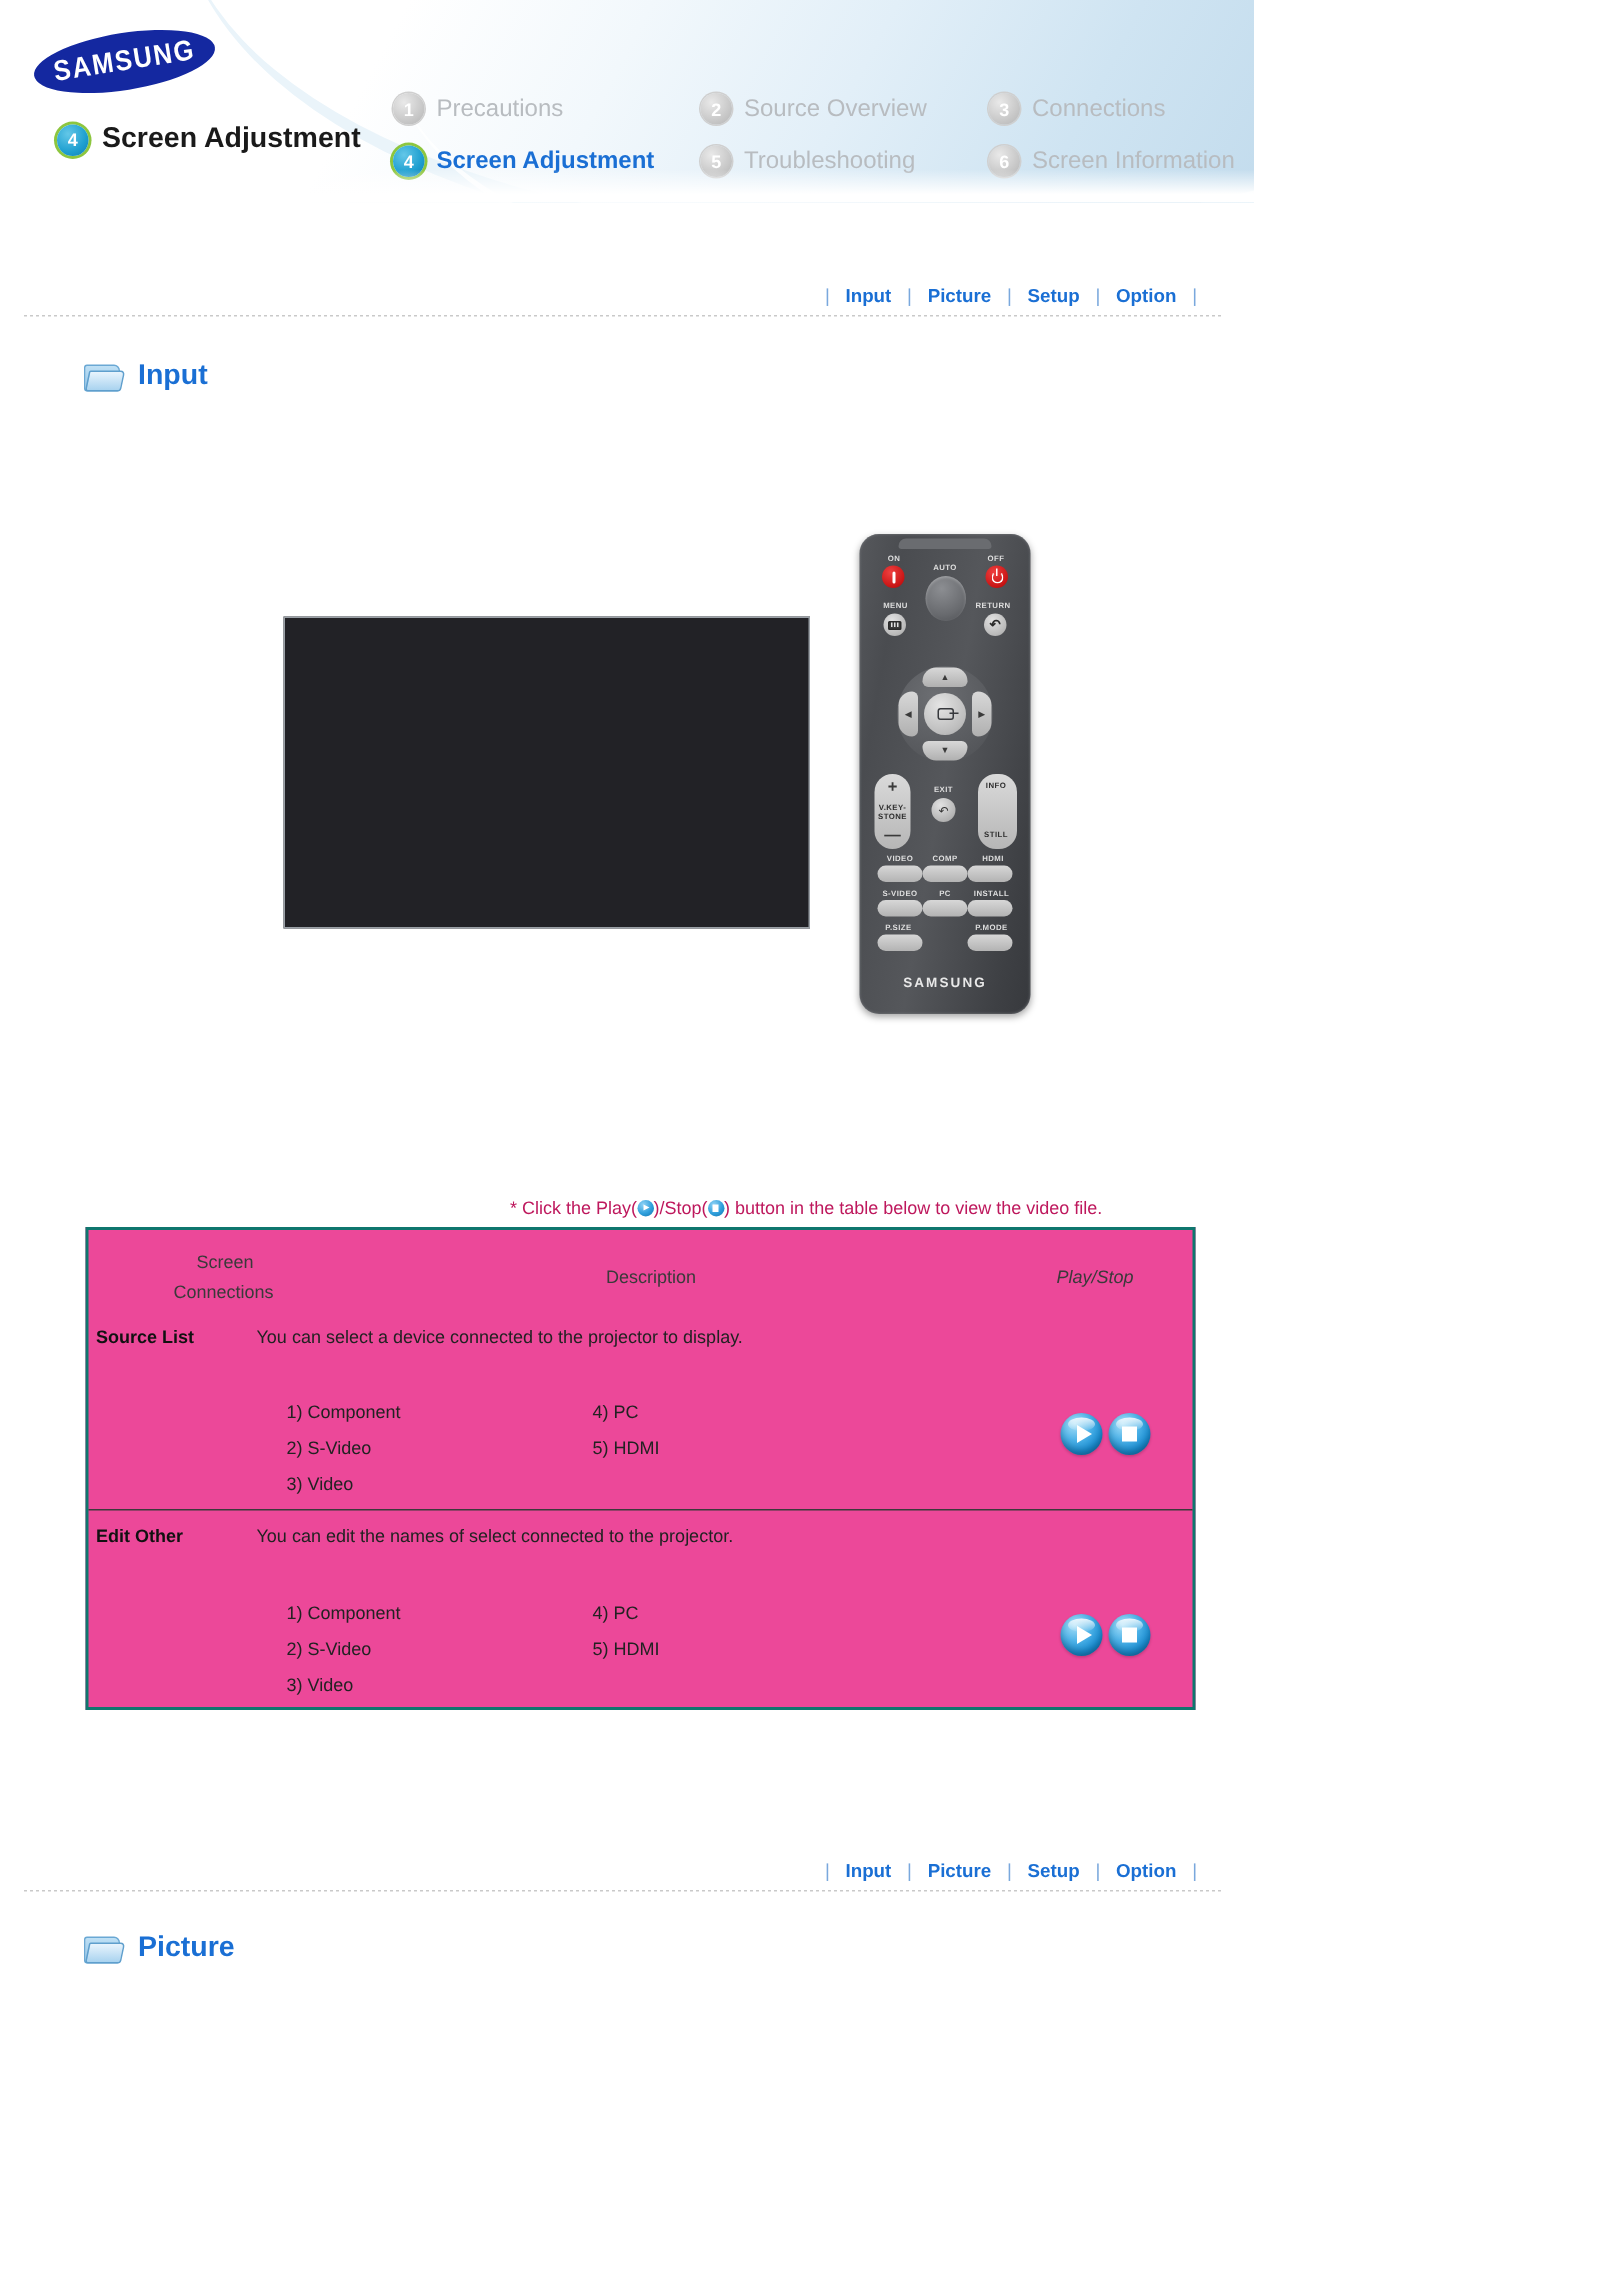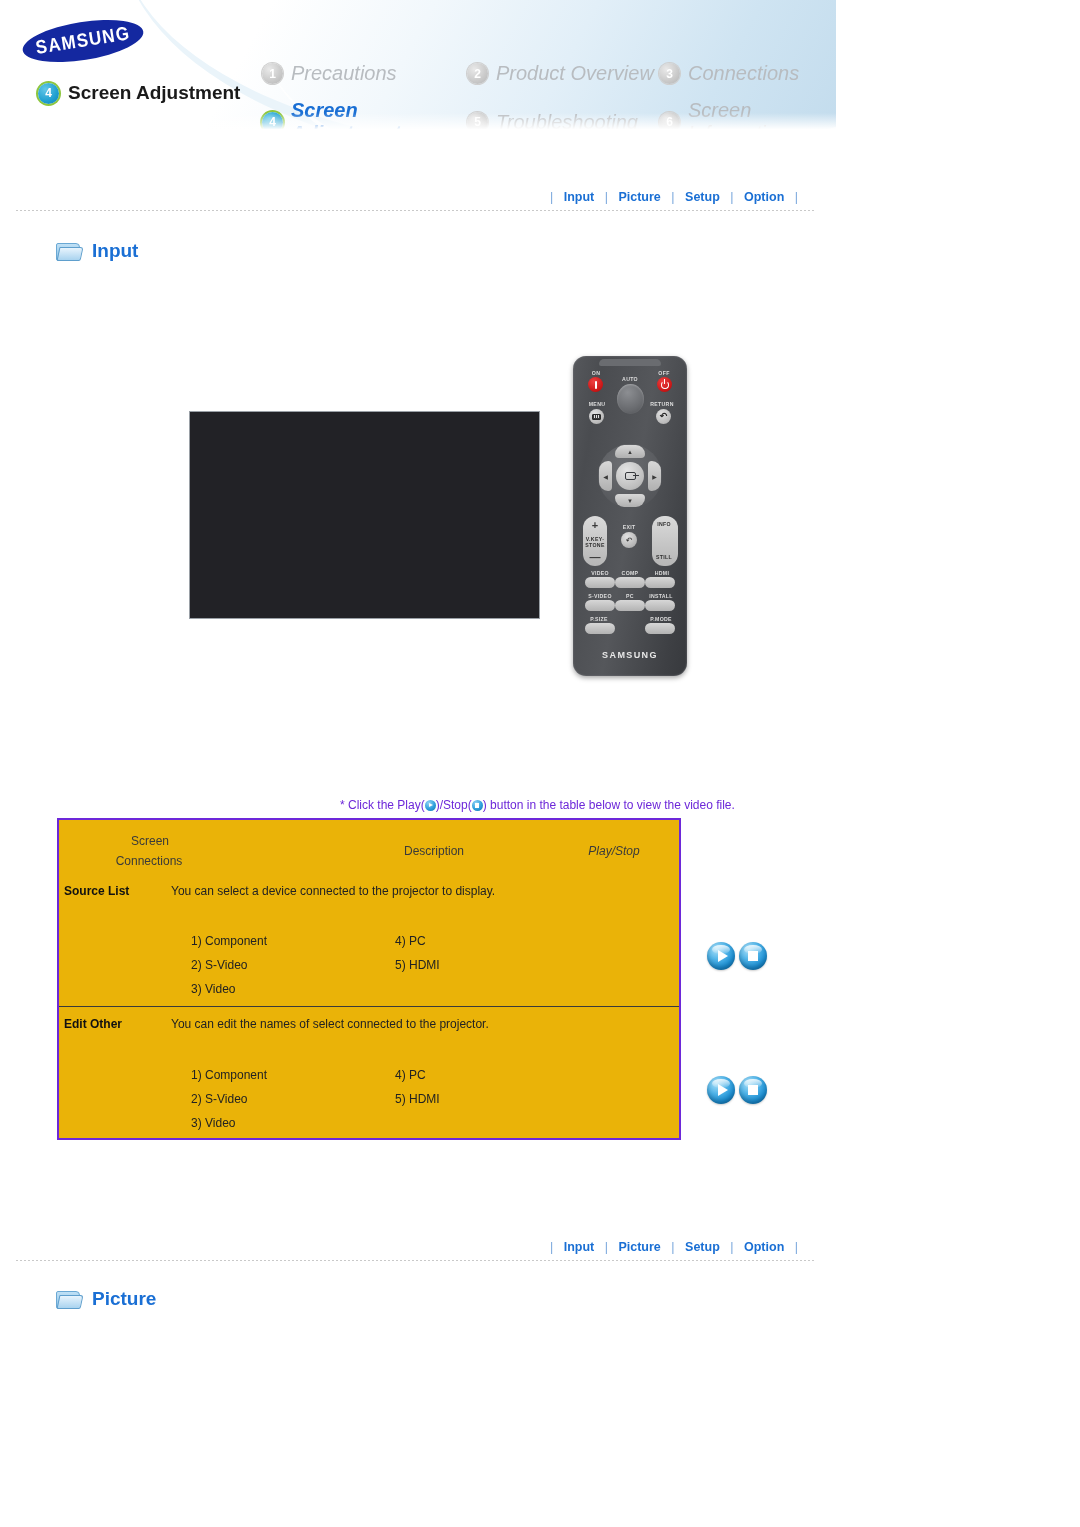--- a/index.html
+++ b/index.html
@@ -74,21 +74,21 @@
   .badge.on  { background: radial-gradient(circle at 35% 30%, #63c7e8, #1e9fd0 60%, #0f7fb4); box-shadow: 0 0 0 2px #8dc63f; }
   .badge.off { background: radial-gradient(circle at 35% 30%, #e9e9e9, #c9c9c9 60%, #b4b4b4); color:#fff; box-shadow: 0 0 0 1px #cfcfcf; }
   .page-title-text { font-size: 19px; font-weight: bold; color: #1a1a1a; }
 
   .nav-grid {
     position: absolute; left: 262px; top: 62px;
     display: grid; grid-template-columns: 205px 192px auto;
     row-gap: 14px; column-gap: 0px;
   }
   .nav-item { display: flex; align-items: center; gap: 8px; }
-  .nav-label { font-size: 20px; color: #b8bcc0; font-style: italic; }
+  .nav-label { font-size: 16px; color: #b8bcc0; }
   .nav-item.active .nav-label { color: #1a6fd4; font-weight: bold; }
 
   
   .linkbar { position: absolute; width: 800px; left: 16px; }
   .linkbar .links {
     text-align: right; padding-right: 18px; font-size: 12.5px;
     color: #1a6fd4; white-space: nowrap;
   }
   .linkbar .links a {
     color: #1a6fd4; text-decoration: none; font-weight: bold;
@@ -208,39 +208,39 @@
   }
 
   .remote-brand {
     position:absolute; left:0; bottom:16px; width:100%; text-align:center;
     color:#e8e8e8; font-size:9px; font-weight:bold; letter-spacing:1.4px;
   }
 
   
   .note {
     position: absolute; left: 340px; top: 798px; width: 460px;
-    font-size: 12px; color: #6d28d9; white-space: nowrap;
+    font-size: 12px; color: #be185d; white-space: nowrap;
   }
   .mini-icon {
     display:inline-block; vertical-align:-2px; width:11px; height:11px; border-radius:50%;
     background: radial-gradient(circle at 35% 28%, #8fd2f5, #2f9fdc 55%, #1173ad);
     position: relative;
   }
   .mini-icon.play::after{
     content:""; position:absolute; left:4px; top:2.6px;
     border-left:4px solid #fff; border-top:2.8px solid transparent; border-bottom:2.8px solid transparent;
   }
   .mini-icon.stop::after{
     content:""; position:absolute; left:3.4px; top:3.4px; width:4.2px; height:4.2px; background:#fff;
   }
 
   
   .table {
-    position: absolute; left: 57px; top: 818px; width: 624px; height: 322px;
-    border: 2px solid #6d28d9; background: #eab308;
+    position: absolute; left: 57px; top: 818px; width: 740px; height: 322px;
+    border: 2px solid #0f766e; background: #ec4899;
   }
   .cell { position: absolute; font-size: 12px; color: #222; }
   .th { color: #3a3a3a; }
   .rowlabel { font-weight: bold; color: #111; font-size: 12px; }
   .hr-row { position:absolute; left:0; width:100%; height:1px; background:#3a3a3a; }
 
   .ps-btn {
     position:absolute; width:28px; height:28px; border-radius:50%;
     background: radial-gradient(circle at 34% 26%, #a8dff8 0%, #4fb3e8 38%, #1b8fd4 68%, #0d6ba8 100%);
     box-shadow: inset 0 -3px 5px rgba(0,0,0,.25), 0 1px 2px rgba(0,0,0,.2);
@@ -278,21 +278,21 @@
       <div class="page-title-text">Screen Adjustment</div>
     </div>
 
     <div class="nav-grid">
       <div class="nav-item">
         <div class="badge off">1</div>
         <div class="nav-label">Precautions</div>
       </div>
       <div class="nav-item">
         <div class="badge off">2</div>
-        <div class="nav-label">Product Overview</div>
+        <div class="nav-label">Source Overview</div>
       </div>
       <div class="nav-item">
         <div class="badge off">3</div>
         <div class="nav-label">Connections</div>
       </div>
       <div class="nav-item active">
         <div class="badge on">4</div>
         <div class="nav-label">Screen Adjustment</div>
       </div>
       <div class="nav-item">

